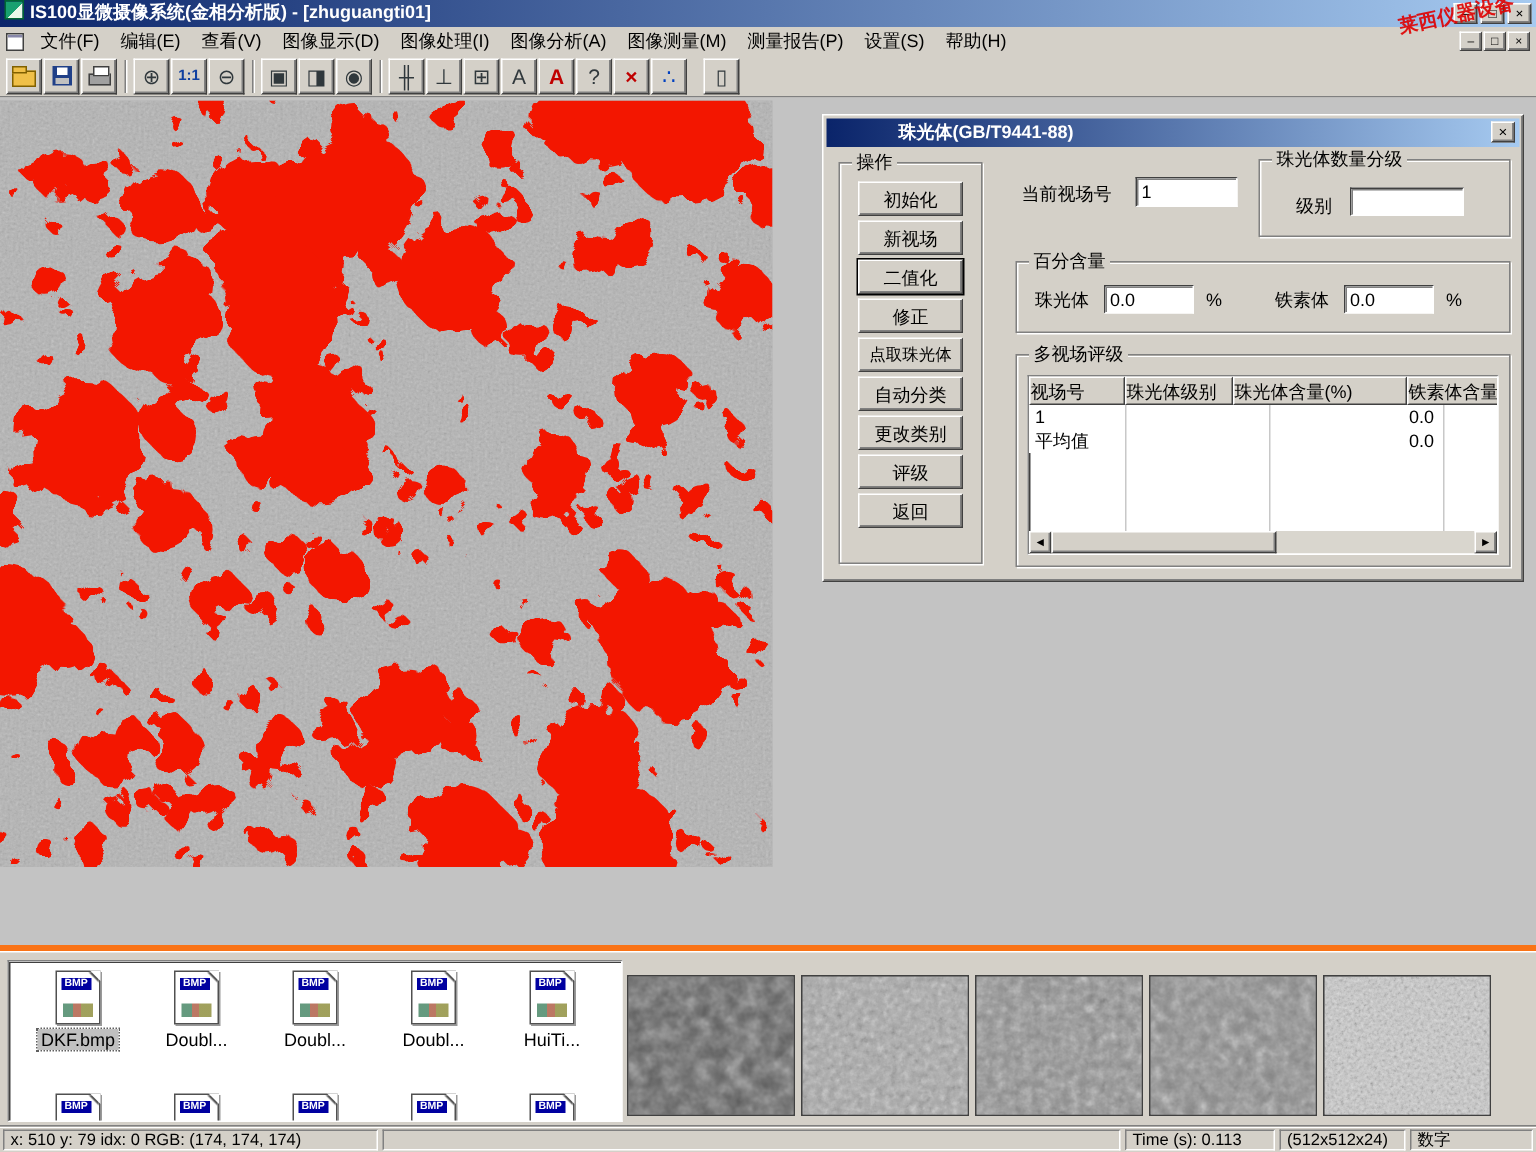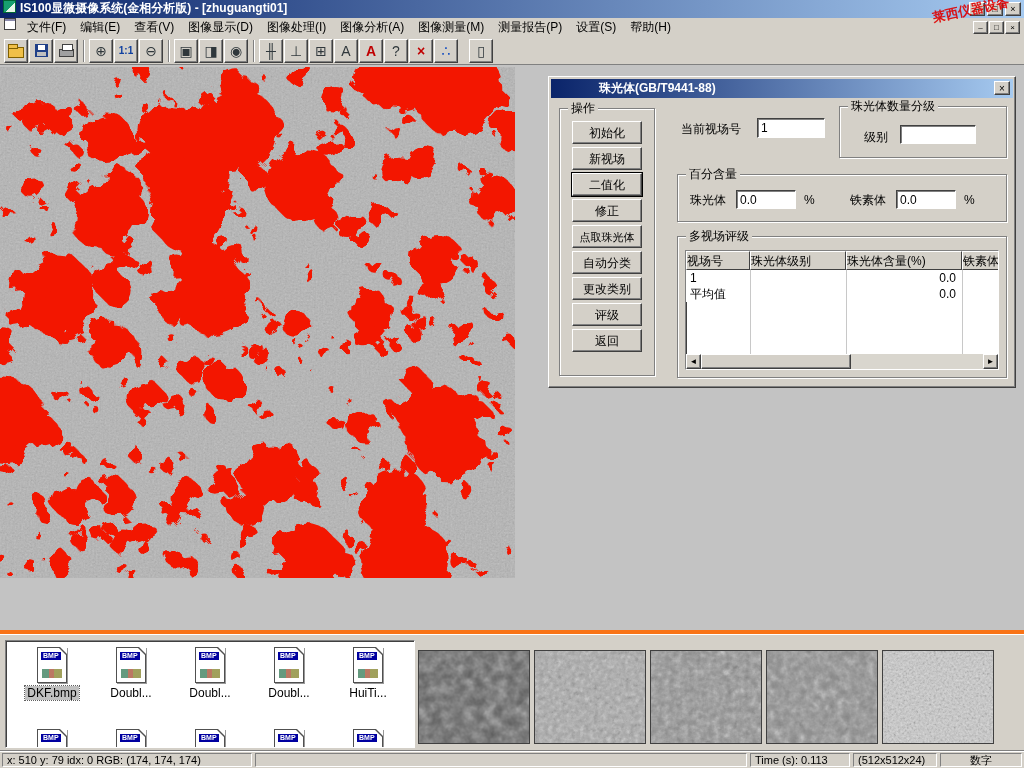--- a/index.html
+++ b/index.html
@@ -8,21 +8,21 @@
   
   .b3{background:#d4d0c8;border-top:1px solid #fff;border-left:1px solid #fff;border-right:1px solid #404040;border-bottom:1px solid #404040;box-shadow:inset -1px -1px 0 #808080;}
   .sunk{background:#fff;border-top:1px solid #808080;border-left:1px solid #808080;border-right:1px solid #fff;border-bottom:1px solid #fff;box-shadow:inset 1px 1px 0 #404040;}
   
   .titlebar{position:absolute;left:0;top:0;width:1024px;height:18px;background:linear-gradient(90deg,#0a246a,#a6caf0);display:flex;align-items:flex-start;}
   .appicon{width:13px;height:13px;margin:0 4px 0 3px;background:linear-gradient(135deg,#18a070 55%,#e8f8e8 55%);border:1px solid #063;}
   .ttext{color:#fff;font-weight:bold;font-size:12px;white-space:nowrap;}
   .wbtn{width:16px;height:14px;font-size:9px;line-height:11px;text-align:center;margin-left:2px;padding:0;}
   .wbtns{position:absolute;right:3px;top:2px;display:flex;}
   
-  .menubar{position:absolute;left:0;top:18px;width:1024px;height:19px;background:#d4d0c8;display:flex;}
+  .menubar{position:absolute;left:0;top:18px;width:1024px;height:19px;background:#d4d0c8;display:flex;align-items:center;}
   .childicon{width:12px;height:12px;margin:0 4px 0 4px;background:#fff;border:1px solid #404040;box-shadow:inset 0 2px 0 #88a;}
   .mitem{display:inline-block;padding:0 7px;line-height:19px;font-size:12px;cursor:default;}
   .cbtns{position:absolute;right:4px;top:3px;display:flex;}
   .cbtn{width:15px;height:13px;font-size:8px;line-height:10px;text-align:center;margin-left:1px;padding:0;}
   .watermark{position:absolute;right:14px;top:1px;z-index:99;color:#e00000;font-weight:bold;font-size:13px;transform:rotate(-12deg);opacity:.9;pointer-events:none;}
   
   .toolbar{position:absolute;left:0;top:37px;width:1024px;height:28px;background:#d4d0c8;border-bottom:1px solid #808080;box-shadow:0 1px 0 #fff;display:flex;align-items:center;padding-left:4px;}
   .tbtn{width:24px;height:24px;margin-right:1px;display:flex;align-items:center;justify-content:center;font-size:14px;line-height:1;cursor:default;}
   .tsep{width:2px;height:22px;margin:0 4px;border-left:1px solid #808080;border-right:1px solid #fff;}
   .g-blue{color:#1040a0;font-weight:bold;font-size:10px;}
@@ -498,21 +498,21 @@
         <span class="lbl" style="left:172px;top:18px">铁素体</span>
         <input class="inp" style="left: 218px; top: 15px; width: 60px; height: 19px;" readonly="" value="0.0">
         <span class="lbl" style="left:286px;top:18px">%</span>
       </div>
 
       <div class="grp" style="left:126px;top:138px;width:330px;height:142px">
         <span class="lg">多视场评级</span>
         <div class="twrap sunk" style="left:7px;top:13px;width:314px;height:120px">
           <div class="thead">
             <div class="th" style="width:64px">视场号</div>
-            <div class="th" style="width:96px">珠光体级别</div>
+            <div class="th" style="width:72px">珠光体级别</div>
             <div class="th" style="width:116px">珠光体含量(%)</div>
             <div class="th" style="width:90px">铁素体含量(%)</div>
           </div>
           <div class="trow">
             <div class="td" style="width:64px">1</div>
             <div class="td" style="width:96px"></div>
             <div class="td num" style="width:116px">0.0</div>
             <div class="td" style="width:38px"></div>
           </div>
           <div class="trow">
@@ -640,16 +640,16 @@
           <rect width="112" height="94" fill="#cdcdcd"></rect>
           <rect width="112" height="94" filter="url(#tf4)" opacity="0.75"></rect>
         </svg></div>
   </div>
 
   <div class="statusbar">
     <div class="sp" style="left:2px;width:250px">x: 510 y: 79 idx: 0 RGB: (174, 174, 174)</div>
     <div class="sp" style="left:255px;width:492px"></div>
     <div class="sp" style="left:750px;width:100px">Time (s): 0.113</div>
     <div class="sp" style="left:853px;width:84px">(512x512x24)</div>
-    <div class="sp" style="left:940px;width:82px;text-align:center">数字</div>
+    <div class="sp" style="left:940px;width:82px;text-align:left">数字</div>
   </div>
 
 </div>
 
 </body></html>

